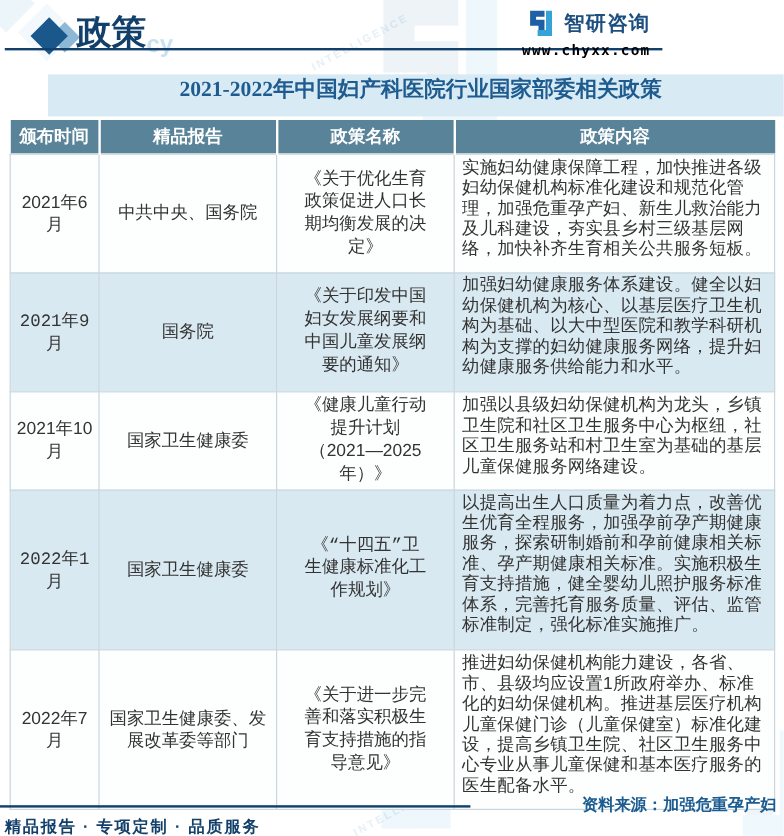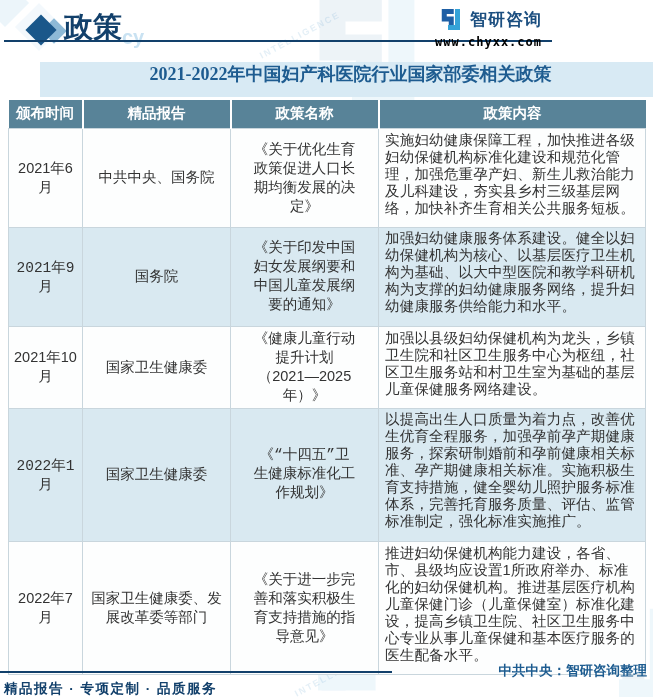--- a/index.html
+++ b/index.html
@@ -168,14 +168,14 @@
     <tr>
       <td class="c-date">2022年7月</td>
       <td class="c-issuer">国家卫生健康委、发展改革委等部门</td>
       <td class="c-name">《关于进一步完善和落实积极生育支持措施的指导意见》</td>
       <td class="c-content">推进妇幼保健机构能力建设，各省、市、县级均应设置1所政府举办、标准化的妇幼保健机构。推进基层医疗机构儿童保健门诊（儿童保健室）标准化建设，提高乡镇卫生院、社区卫生服务中心专业从事儿童保健和基本医疗服务的医生配备水平。</td>
     </tr>
   </tbody>
 </table>
 
 <div class="footer-rule"></div>
-<div class="source-note">中共中央：智研咨询整理</div>
+<div class="source-note">资料来源：加强危重孕产妇</div>
 <div class="tagline">精品报告 · 专项定制 · 品质服务</div>
 
 </body></html>

